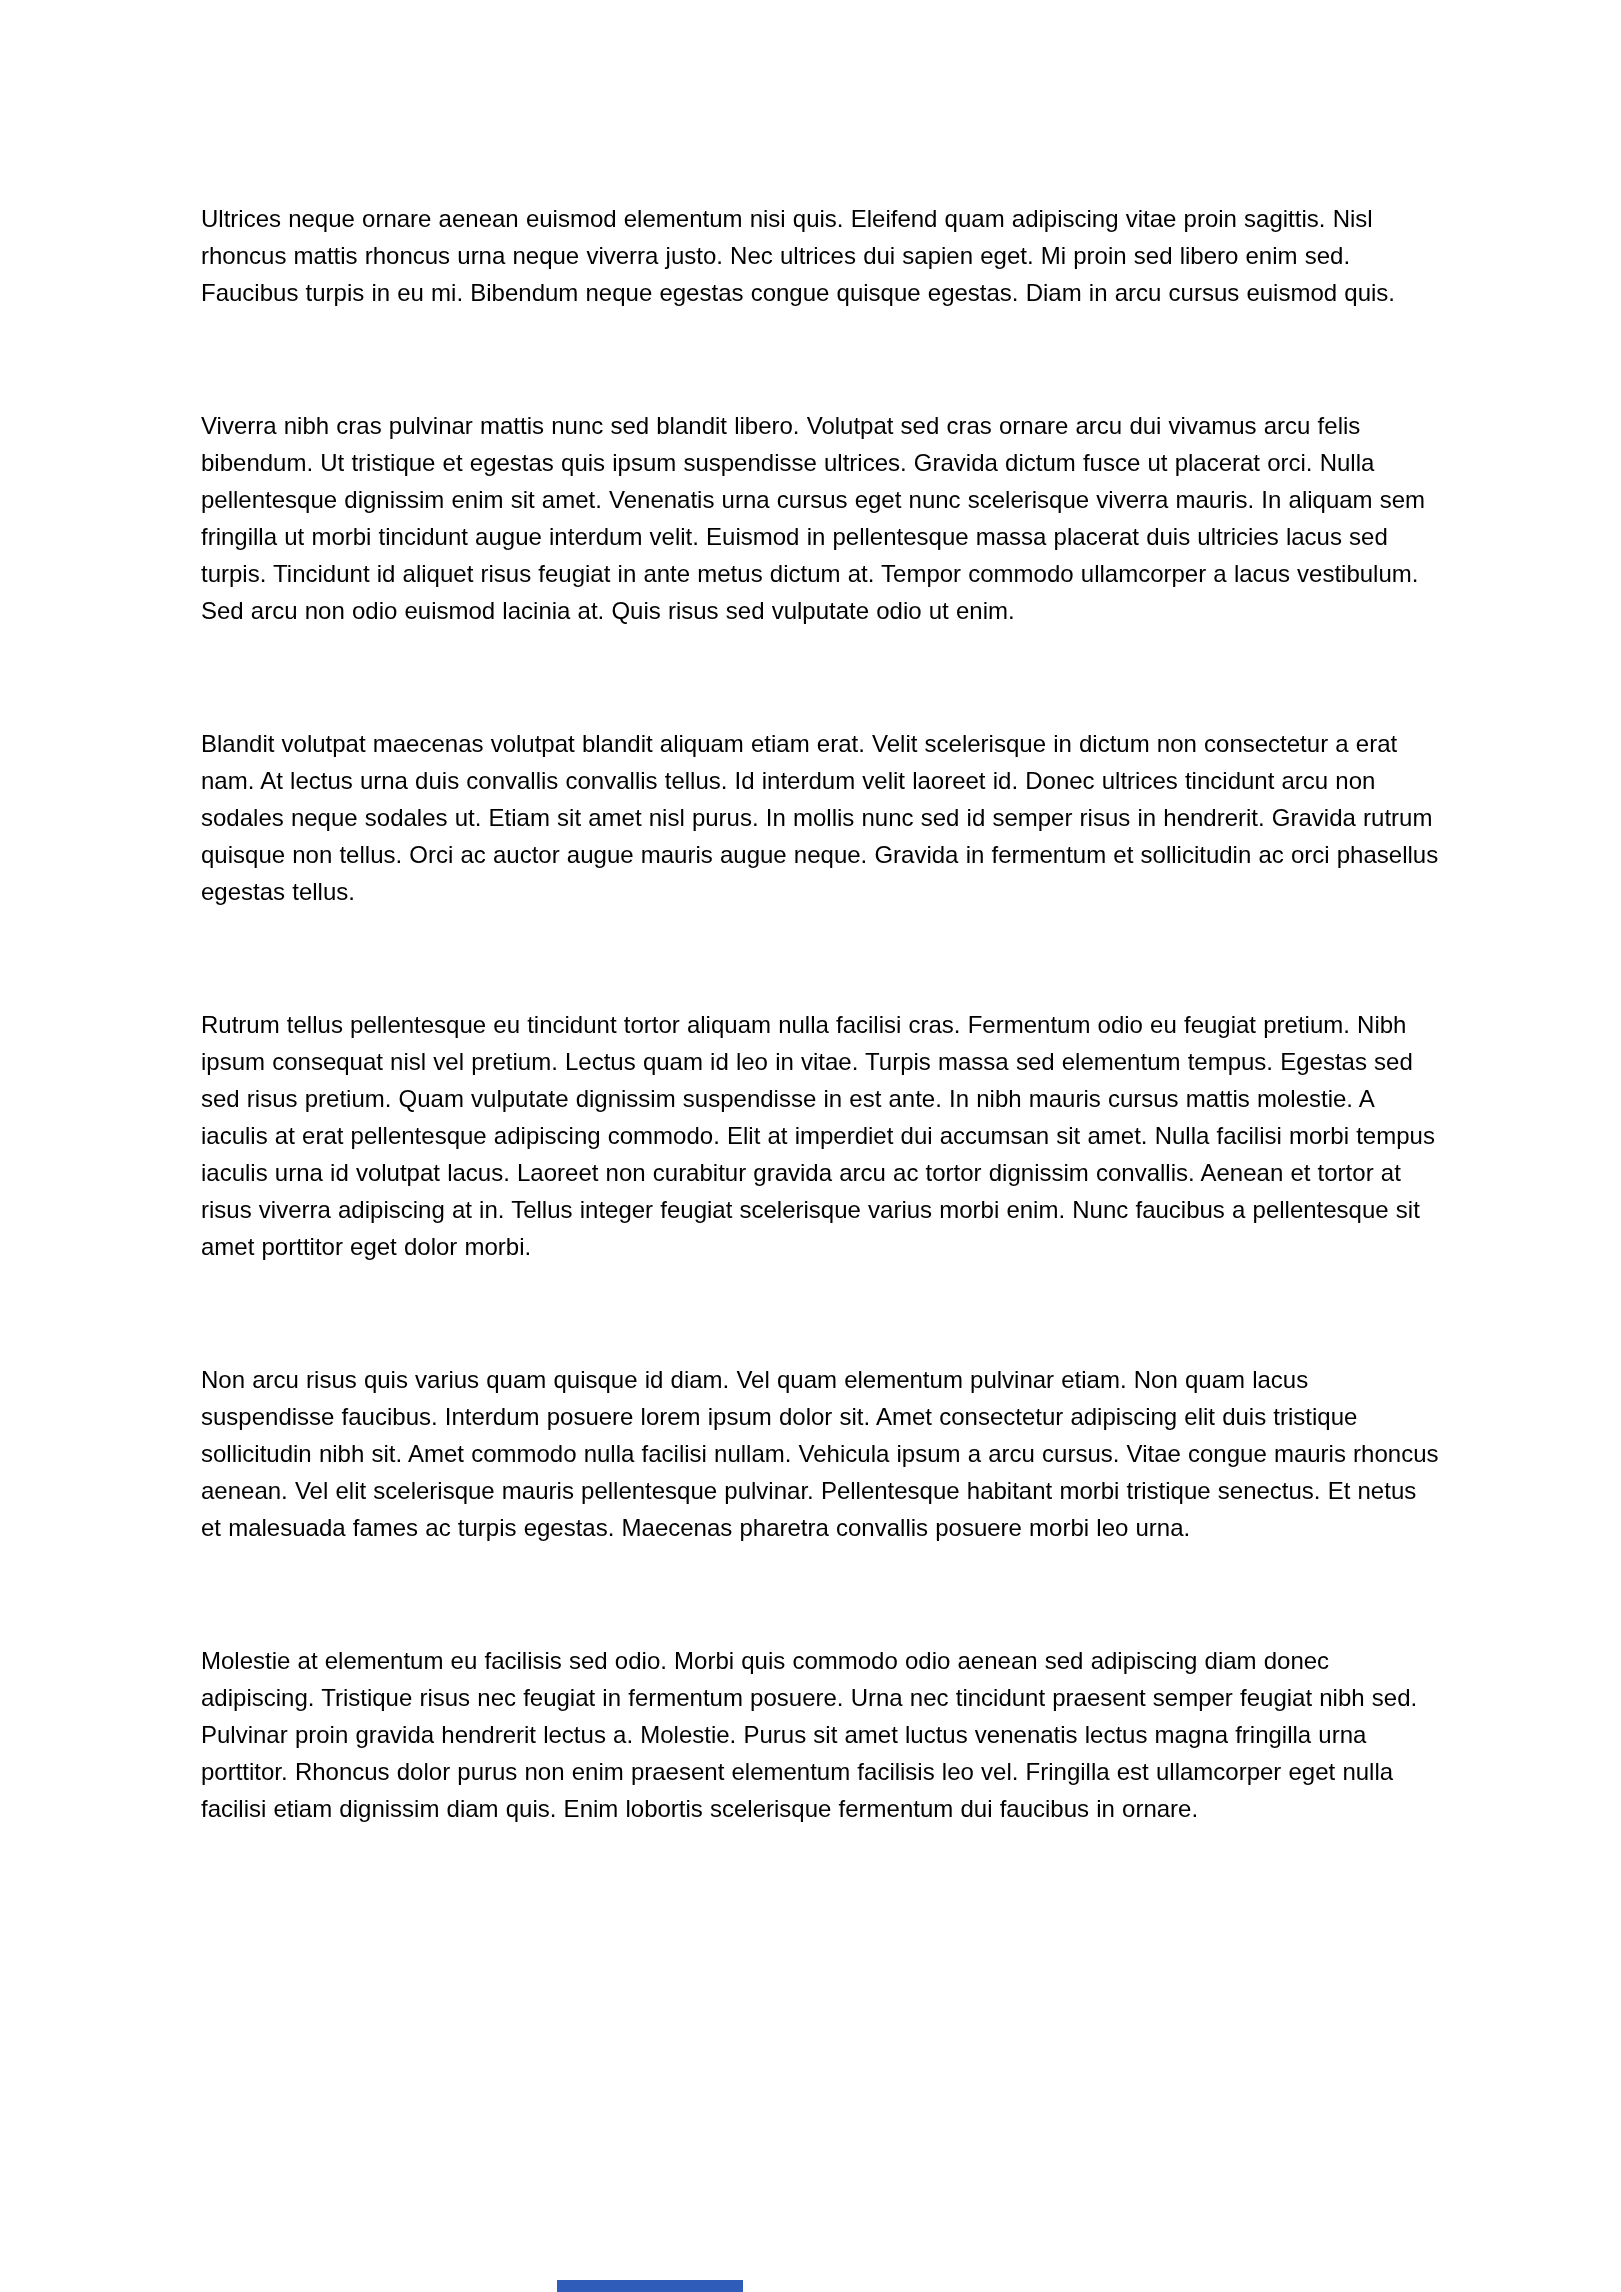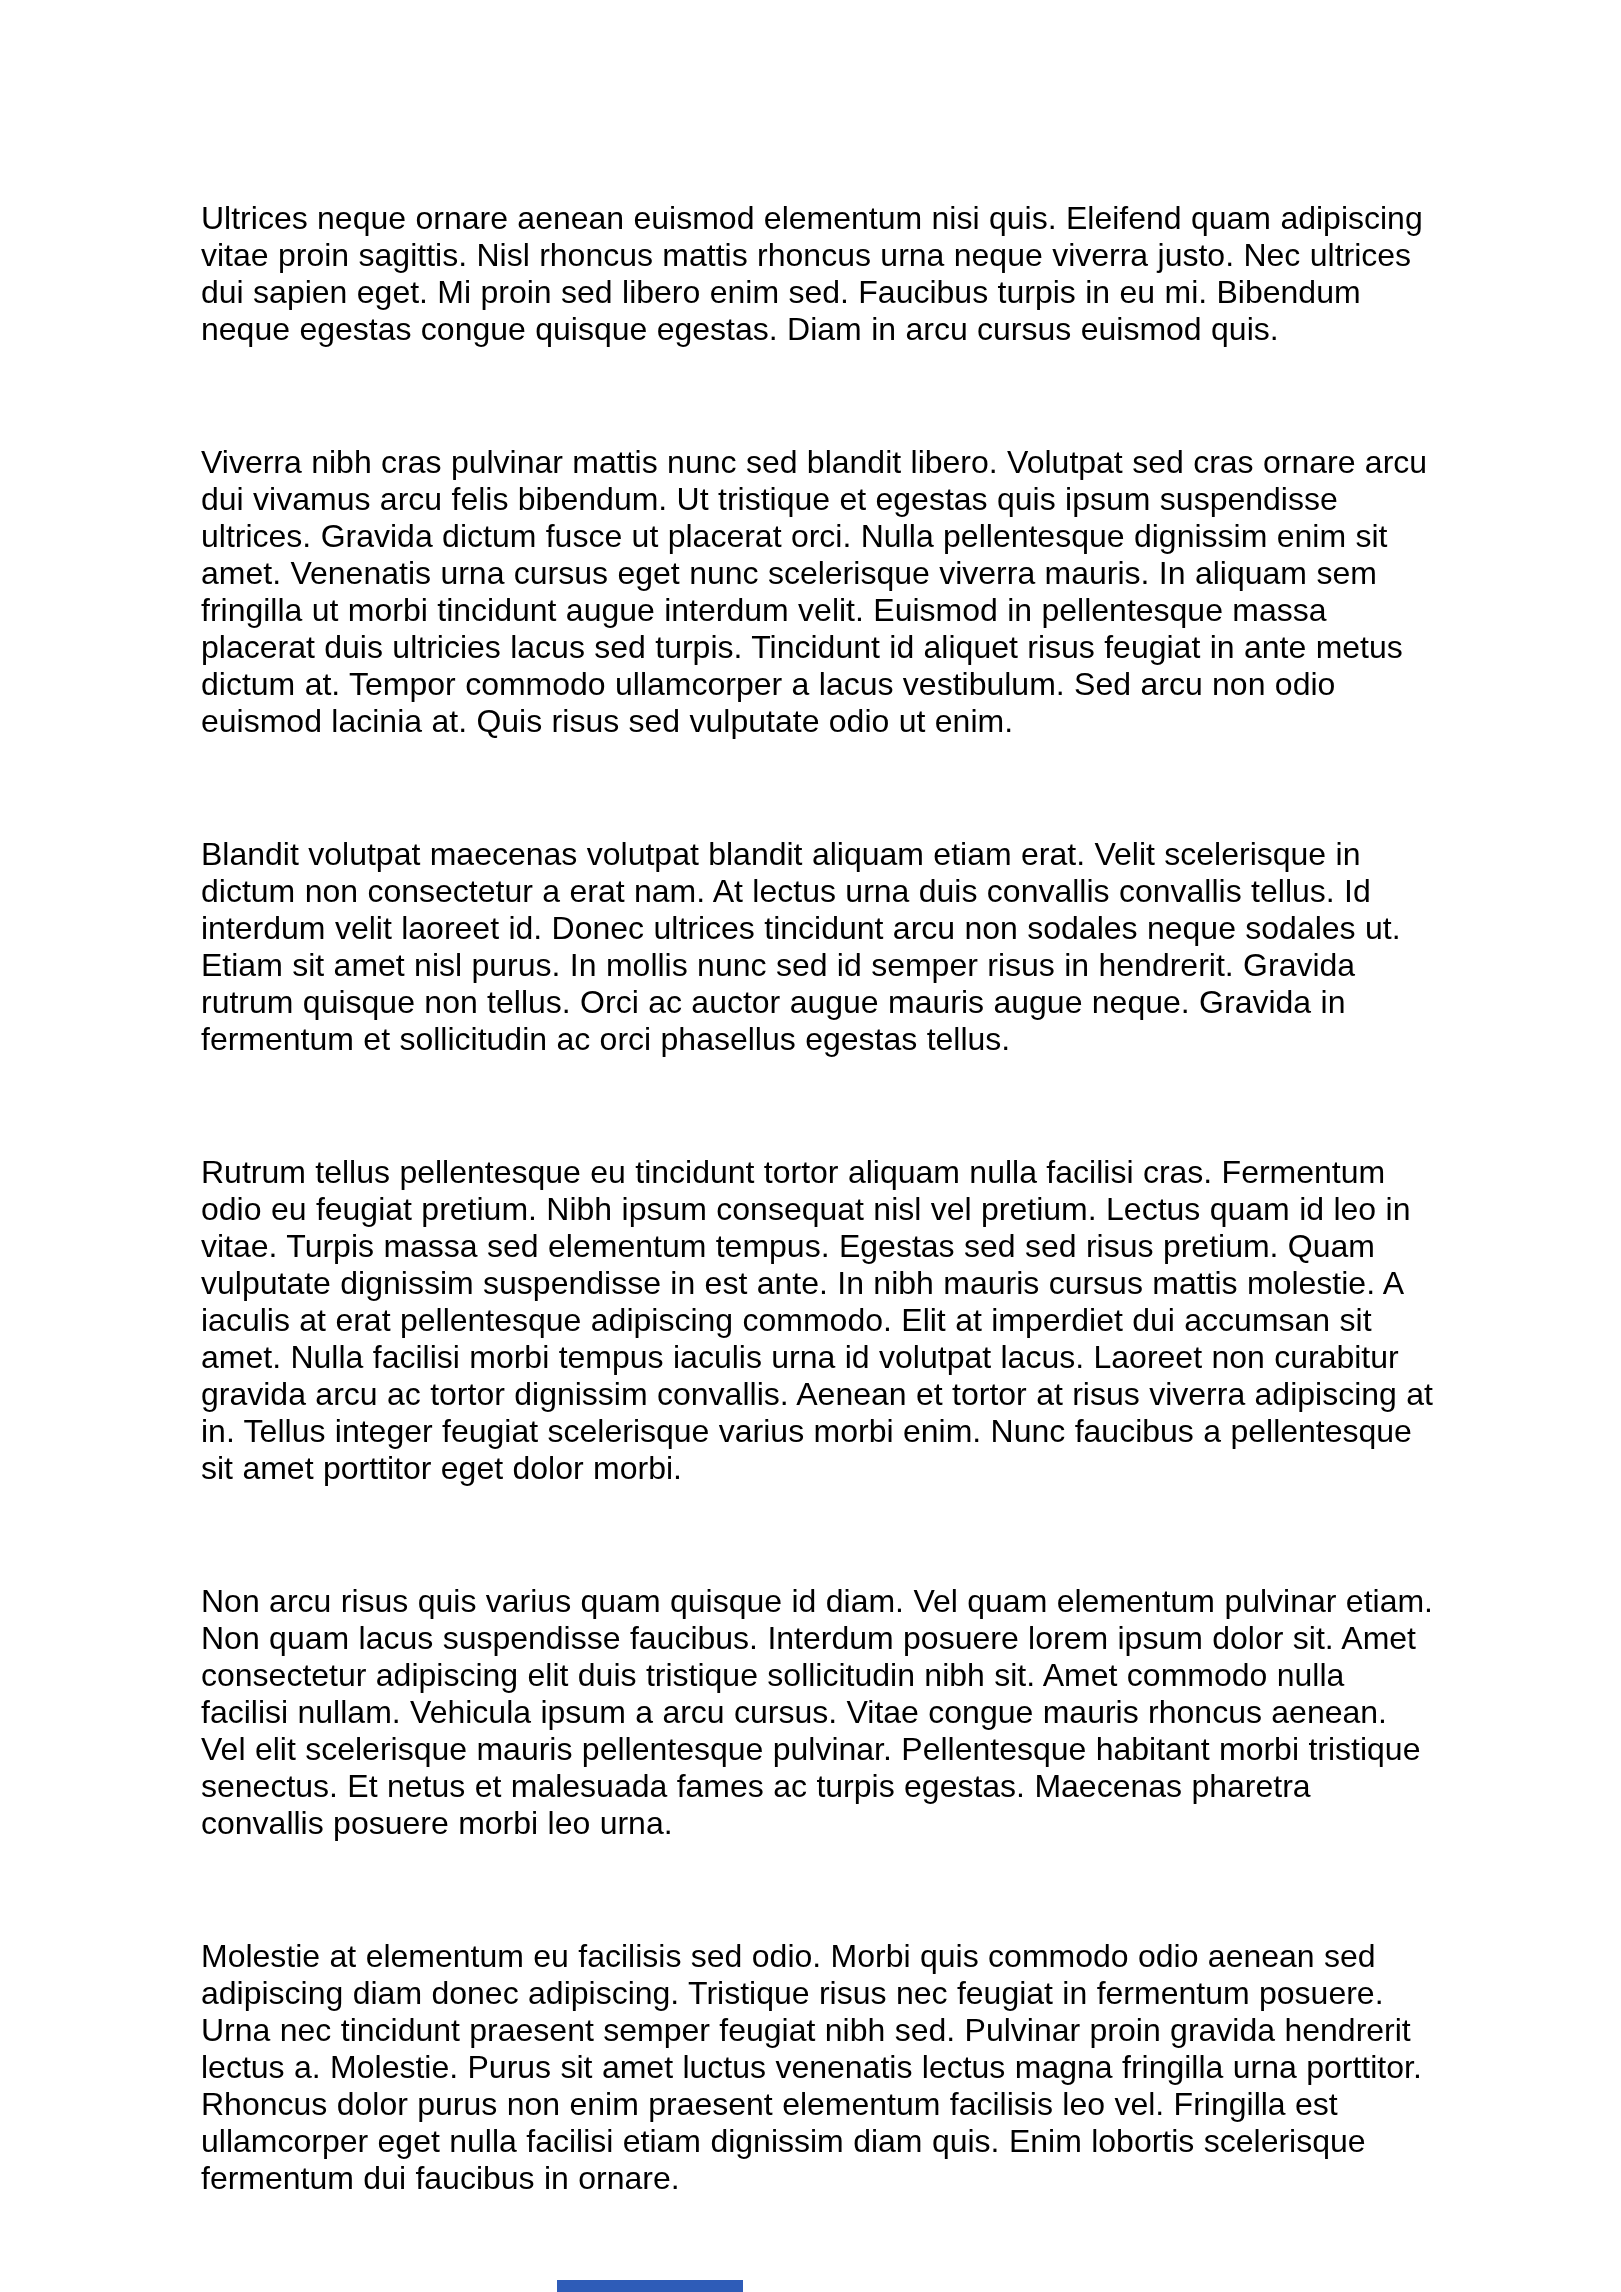--- a/index.html
+++ b/index.html
@@ -19,21 +19,21 @@
     top: 0;
     left: 0;
     width: 1621px;
     height: 2293px;
     background: var(--page-bg, #ffffff);
     box-sizing: border-box;
     padding: 200px 182px 0 201px;
   }
   .para {
     margin: 0 0 96px 0;
-    font-size: 32px;
+    font-size: 24px;
     line-height: 37px;
     color: var(--text, #000000);
     text-align: left;
     word-spacing: 0.5px;
   }
   .bottom-bar {
     position: absolute;
     left: 557px;
     bottom: 0;
     width: 186px;

